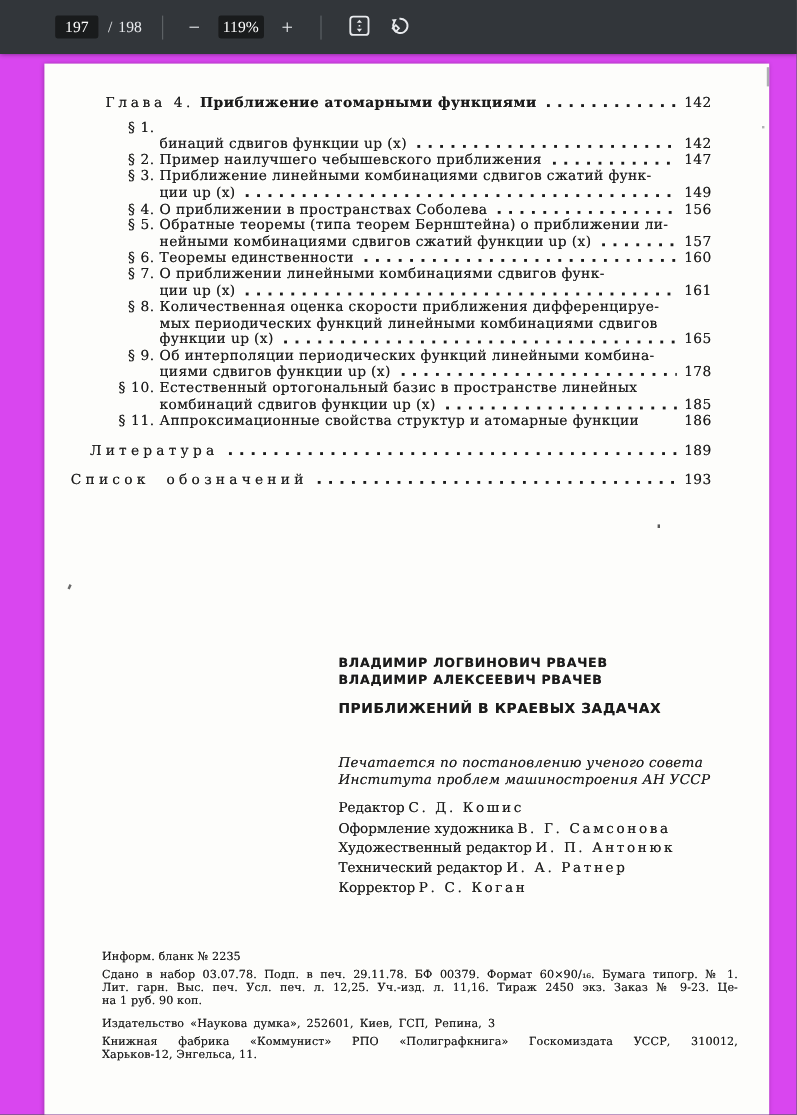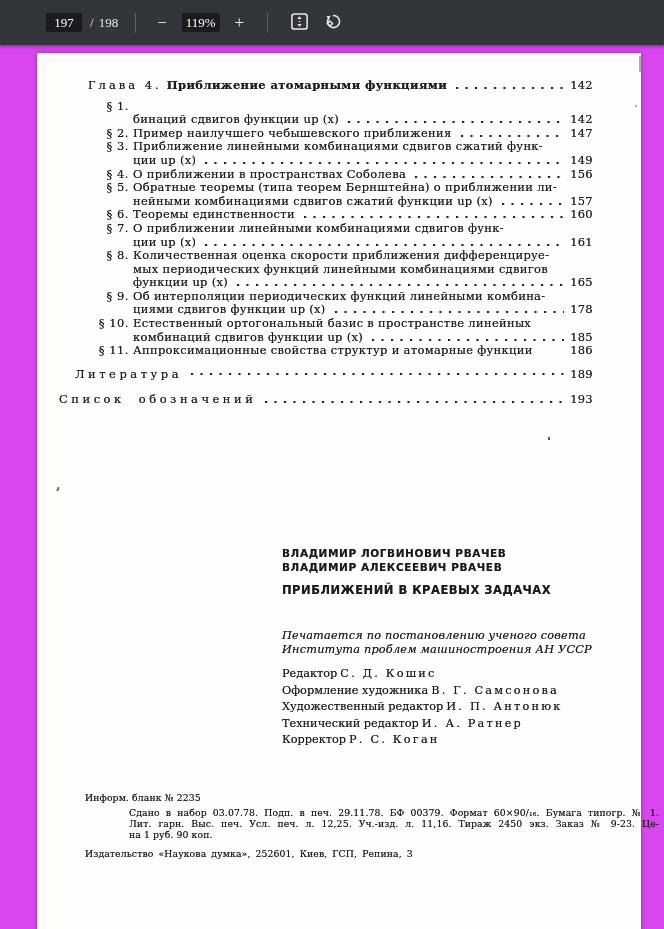--- a/index.html
+++ b/index.html
@@ -34,38 +34,38 @@
         font-size:11.5px;letter-spacing:.3px;white-space:nowrap;line-height:13px;}
   .trow.chapter{padding-left:51px;margin-bottom:7.4px;}
   .chlabel{letter-spacing:3px;margin-right:5px;}
   .chtitle{font-weight:bold;letter-spacing:.4px;}
   .secnum{position:absolute;left:56px;width:36px;text-align:right;letter-spacing:.5px;}
   .leader{flex:1;height:4px;margin:0 6px 2px 8px;min-width:10px;
           background-image:radial-gradient(circle at 2px 2px,#1c1c1c 1.15px,transparent 1.5px);
           background-size:9.5px 4px;background-repeat:repeat-x;background-position:left bottom;}
   .spacer{flex:1;}
   .tpage{text-align:right;}
-  .trow.lit{padding-left:38px;margin-top:10.8px;align-items:center;}
+  .trow.lit{padding-left:38px;margin-top:10.8px;}
   .trow.spis{padding-left:22px;margin-top:10.4px;}
   .biglabel{letter-spacing:3.5px;word-spacing:7px;}
 
   
   .authors{position:absolute;left:245px;top:494px;font-family:"DejaVu Sans",sans-serif;
            font-weight:bold;font-size:10.5px;letter-spacing:.6px;line-height:13.5px;}
   .booktitle{position:absolute;left:245px;top:530px;font-family:"DejaVu Sans",sans-serif;
              font-weight:bold;font-size:11.5px;letter-spacing:.5px;line-height:15.5px;}
   .approval{position:absolute;left:245px;top:576px;font-style:italic;font-size:11.3px;
             letter-spacing:.2px;line-height:13.5px;}
   .staff{position:absolute;left:245px;top:613px;font-size:11.3px;line-height:16.6px;}
   .staff .name{letter-spacing:2.2px;margin-left:3px;}
 
   
   .colo{position:absolute;left:48px;width:530px;font-size:9.3px;letter-spacing:.1px;}
   .colo-inform{top:739px;}
-  .colo-print{top:754px;line-height:11px;margin-left:44px;}
+  .colo-print{top:754px;line-height:11px;}
   .colo-print .just{text-align:justify;text-align-last:justify;}
   .colo-pub{top:795px;word-spacing:2px;}
   .colo-printer{top:810px;line-height:11px;}
   .colo-printer .just{text-align:justify;text-align-last:justify;}
 
   
   .artifact{position:absolute;background:#9ea1a3;}
   .a1{left:602px;top:3px;width:2px;height:16px;opacity:.85;}
   .a2{left:598px;top:52px;width:2px;height:2px;opacity:.8;}
   .a3{left:511px;top:384px;width:2px;height:3px;background:#5a5a5a;}
@@ -261,16 +261,20 @@
       <div class="colo colo-inform">Информ. бланк № 2235</div>
 
       <div class="colo colo-print">
         <div class="just">Сдано в набор 03.07.78. Подп. в печ. 29.11.78. БФ 00379. Формат 60×90/₁₆. Бумага типогр. № 1.</div>
         <div class="just">Лит. гарн. Выс. печ. Усл. печ. л. 12,25. Уч.-изд. л. 11,16. Тираж 2450 экз. Заказ № 9-23. Це-</div>
         <div>на 1 руб. 90 коп.</div>
       </div>
 
       <div class="colo colo-pub">Издательство «Наукова думка», 252601, Киев, ГСП, Репина, 3</div>
 
+      <div class="colo colo-printer">
+        <div class="just">Книжная фабрика «Коммунист» РПО «Полиграфкнига» Госкомиздата УССР, 310012,</div>
+        <div>Харьков-12, Энгельса, 11.</div>
+      </div>
 
     </div>
   </div>
 </div>
 
 </body></html>

